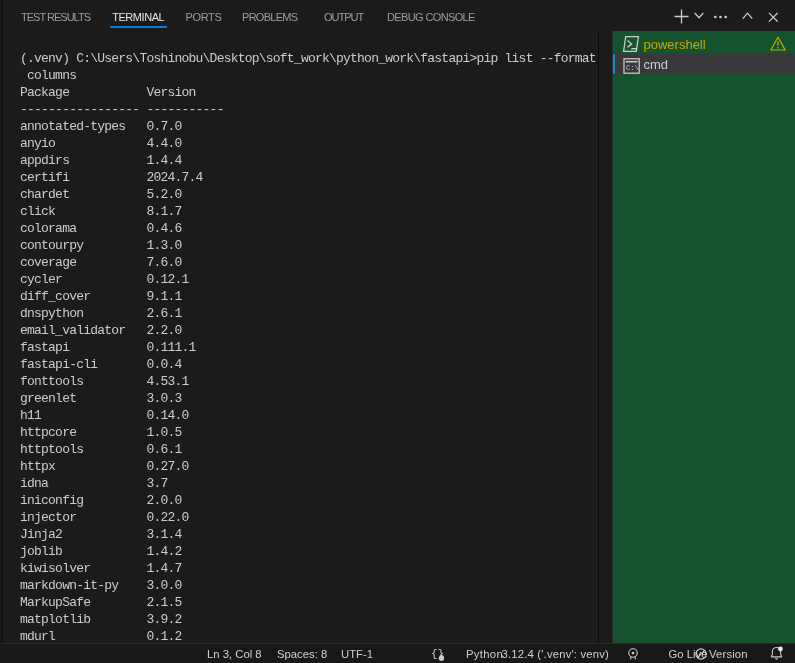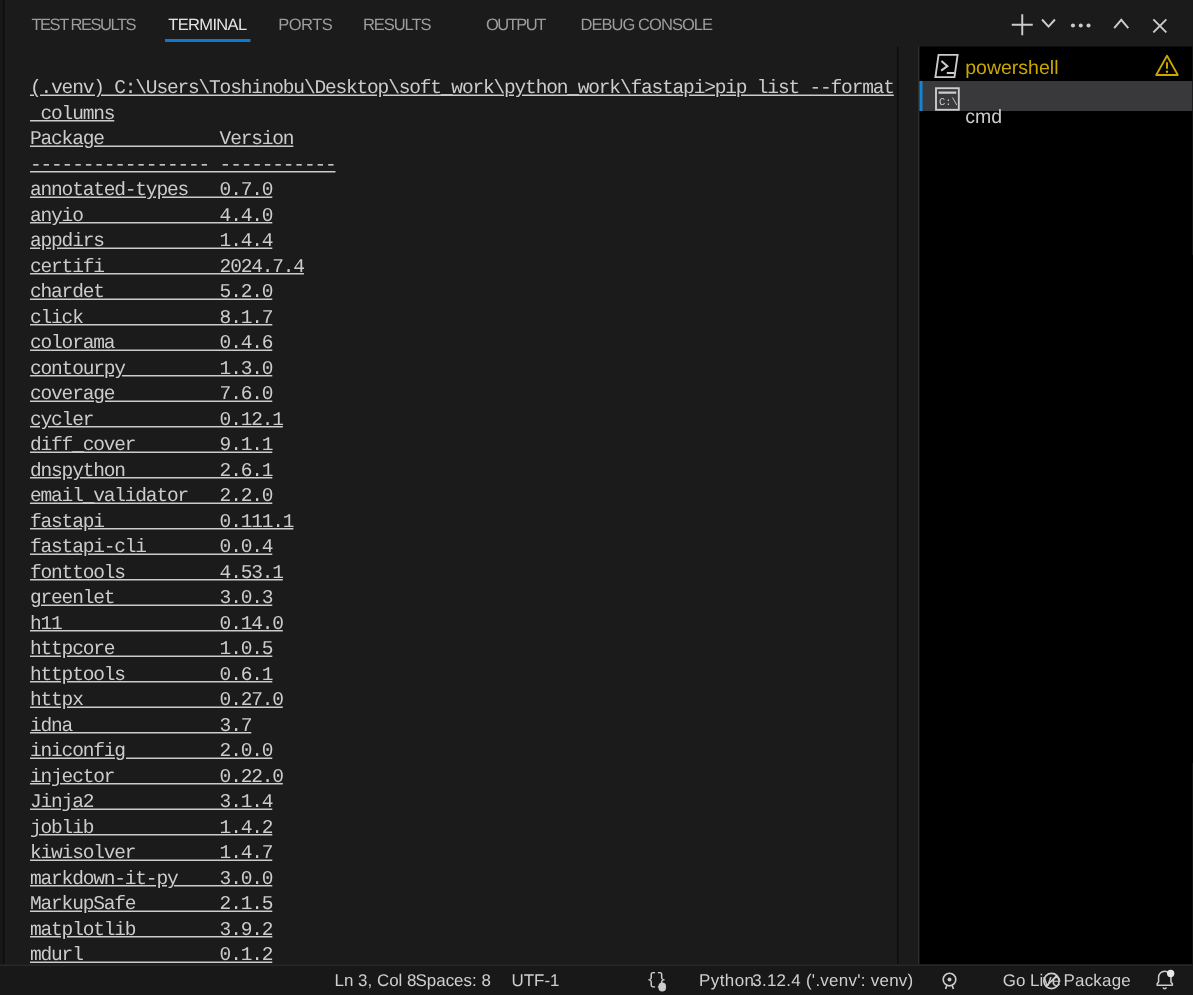--- a/index.html
+++ b/index.html
@@ -2,39 +2,39 @@
 <html><head>
 <meta charset="utf-8">
 <style>
 * { margin:0; padding:0; box-sizing:border-box; }
 html,body { width:795px; height:663px; overflow:hidden; background:#1b1b1b; }
 body { position:relative; font-family:"Liberation Sans", sans-serif; }
 .tab { position:absolute; top:10.5px; font-size:11px; color:#9d9d9d; letter-spacing:0.2px; white-space:nowrap; }
 .tab.active { color:#e5e5e5; }
 #tabline { position:absolute; left:110px; top:26.2px; width:57px; height:2.2px; background:#0e79ce; }
 .icon { position:absolute; color:#cccccc; }
-#term { position:absolute; left:20px; top:50.1px; font-family:"Liberation Mono", monospace; font-size:13px; letter-spacing:-0.7787px; line-height:17px; color:#cccccc; white-space:pre;text-decoration:underline; }
+#term { position:absolute; left:20px; top:50.1px; font-family:"Liberation Mono", monospace; font-size:13px; letter-spacing:-0.7787px; line-height:17px; color:#cccccc; white-space:pre; }
 .vline { position:absolute; width:1px; background:#0c0c0c; }
-#sidebar { position:absolute; left:613px; top:31px; width:182px; height:612px; background:#000000; }
+#sidebar { position:absolute; left:613px; top:31px; width:182px; height:612px; background:#14532d; }
 .srow { position:absolute; left:0; width:182px; height:20px; }
 .srow .lbl { position:absolute; left:30.5px; top:2.5px; font-size:13px; }
 #statusbar { position:absolute; left:0; top:643px; width:795px; height:20px; background:#181818; }
 .sitem { position:absolute; top:647.8px; font-size:11.3px; color:#cfcfcf; white-space:nowrap; }
 svg { display:block; }
 </style>
 </head>
 <body>
 
 <div style="position:absolute;left:0;top:0;width:2px;height:643px;background:#171717"></div>
 <div style="position:absolute;left:2px;top:0;width:1px;height:643px;background:#0c0c0c"></div>
 
 <div class="tab" style="left:21px;letter-spacing:-0.99px;">TEST RESULTS</div>
 <div class="tab active" style="left:112.2px;letter-spacing:-0.44px;">TERMINAL</div>
 <div class="tab" style="left:185.5px;letter-spacing:-0.35px;">PORTS</div>
-<div class="tab" style="left:242px;letter-spacing:-0.71px;">RESULTS</div>
+<div class="tab" style="left:242px;letter-spacing:-0.71px;">PROBLEMS</div>
 <div class="tab" style="left:324px;letter-spacing:-1.0px;">OUTPUT</div>
 <div class="tab" style="left:387px;letter-spacing:-0.63px;">DEBUG CONSOLE</div>
 <div id="tabline"></div>
 
 <svg class="icon" style="left:674px;top:9px;" width="15" height="15" viewBox="0 0 15 15">
     <path d="M7.5 0.5 V14.5 M0.5 7.5 H14.5" stroke="#cccccc" stroke-width="1.3" fill="none"></path>
   </svg>
 <svg class="icon" style="left:693.5px;top:12.4px;" width="10" height="8" viewBox="0 0 10 8">
     <path d="M0.7 1 L5 5.7 L9.3 1" stroke="#cccccc" stroke-width="1.3" fill="none"></path>
   </svg>
@@ -103,42 +103,42 @@
       <circle cx="8" cy="11.8" r="0.8" fill="#cca700"></circle>
     </svg>
   </div>
   <div class="srow" style="top:23px;background:#39393b;">
     <div style="position:absolute;left:-0.5px;top:0;width:2px;height:20px;background:#1584d5;"></div>
     <svg style="position:absolute;left:9.5px;top:3.5px;" width="17" height="16" viewBox="0 0 17 16">
       <rect x="1" y="0.8" width="15.2" height="14.4" stroke="#cccccc" stroke-width="1.25" fill="none"></rect>
       <path d="M2.7 3.7 H14.5" stroke="#cccccc" stroke-width="1.5"></path>
       <text x="3" y="12.3" font-family="Liberation Mono, monospace" font-size="7" fill="#cccccc">C:\</text>
     </svg>
-    <div class="lbl" style="color:#cccccc;margin-top:13px;">cmd</div>
+    <div class="lbl" style="color:#cccccc;">cmd</div>
   </div>
 </div>
 
 <div id="statusbar"></div>
 <div style="position:absolute;left:0;top:643px;width:795px;height:1px;background:#282828"></div>
-<div class="sitem" style="left:207px;margin-left:16px;">Ln 3, Col 8</div>
+<div class="sitem" style="left:207px;">Ln 3, Col 8</div>
 <div class="sitem" style="left:277px;">Spaces: 8</div>
 <div class="sitem" style="left:341px;">UTF-1</div>
 <div class="sitem" style="left:389px;margin-top:22px;">CRLF</div>
 <div class="sitem" style="left:431px;font-family:'Liberation Mono',monospace;font-size:11px;">{}</div>
 <div style="position:absolute;left:438.5px;top:655px;width:5.5px;height:5.5px;border-radius:50%;background:#cccccc;"></div>
 <div class="sitem" style="left:466px;letter-spacing:0.3px;">Python</div>
 <div class="sitem" style="left:501.5px;letter-spacing:0.18px;">3.12.4 ('.venv': venv)</div>
 <svg class="icon" style="left:626.5px;top:647.5px;" width="12" height="12" viewBox="0 0 12 12">
   <circle cx="6" cy="5" r="4.2" stroke="#cccccc" stroke-width="1.1" fill="none"></circle>
   <circle cx="6" cy="5" r="1.3" fill="#cccccc"></circle>
   <path d="M4.3 8.7 L3.4 11.4 M7.7 8.7 L8.6 11.4" stroke="#cccccc" stroke-width="1.1"></path>
 </svg>
 <div class="sitem" style="left:640.5px;margin-left:28px;">Go Live</div>
 <svg class="icon" style="left:694.5px;top:648px;" width="12" height="12" viewBox="0 0 12 12">
   <circle cx="6" cy="6" r="5.1" stroke="#cccccc" stroke-width="1.15" fill="none"></circle>
   <path d="M2.4 9.6 L9.6 2.4" stroke="#cccccc" stroke-width="1.15"></path>
 </svg>
-<div class="sitem" style="left:709px;letter-spacing:0.15px;">Package</div>
+<div class="sitem" style="left:709px;letter-spacing:0.15px;">Version</div>
 <svg class="icon" style="left:768.5px;top:646px;" width="15" height="15" viewBox="0 0 16 16">
   <path d="M13.4 10.5 L12.4 9.3 V6 A4.4 4.4 0 0 0 3.6 6 V9.3 L2.6 10.5 V11.6 H13.4 Z" stroke="#cccccc" stroke-width="1.1" fill="none" stroke-linejoin="round"></path>
   <path d="M6.8 13.2 A1.3 1.3 0 0 0 9.2 13.2" stroke="#cccccc" stroke-width="1.1" fill="none"></path>
   <circle cx="12.2" cy="3.2" r="2.6" fill="#e7e7e7"></circle>
 </svg>
 
 </body></html>

